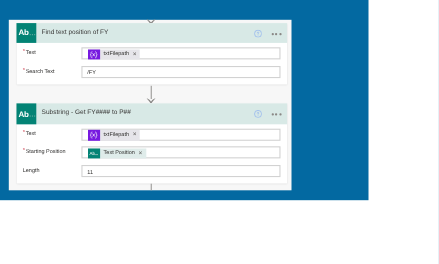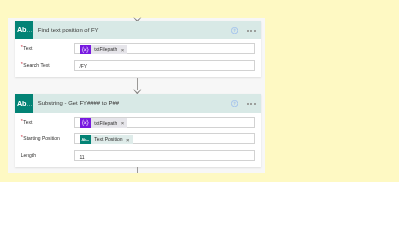--- a/index.html
+++ b/index.html
@@ -1,17 +1,17 @@
 <!DOCTYPE html>
 <html><head>
 <meta charset="utf-8">
 <style>
   html,body{margin:0;padding:0;}
   body{width:399px;height:182px;background:#ffffff;font-family:"Liberation Sans",sans-serif;overflow:hidden;}
-  .canvas{position:absolute;left:0;top:0;width:399px;height:182px;background:#fef9c3;}
+  .canvas{position:absolute;left:0;top:0;width:335px;height:182px;background:#0369a1;}
   .designer-bg{position:absolute;left:8.2px;top:17.9px;width:257.2px;height:154.8px;background:#f7f7f7;}
 
   .card{position:absolute;left:15px;width:245.5px;background:#fff;box-shadow:0 0.6px 1.8px rgba(0,0,0,.10),0 0 0.6px rgba(0,0,0,.11);}
   .card-header{position:relative;display:flex;align-items:center;height:18.3px;background:#d8e9e6;}
   .icon-sq{position:relative;width:18px;height:18.3px;background:#038375;flex:none;}
   .icon-sq .ab{position:absolute;left:1.9px;top:5.4px;font-size:7.3px;font-weight:700;color:#fff;letter-spacing:-.25px;line-height:8px;}
   .icon-sq .dots{position:absolute;left:11.8px;top:10.6px;width:5px;height:2px;}
   .icon-sq .dots i{position:absolute;top:0;display:block;width:1px;height:1px;background:#63aba0;}
   .icon-sq .dots i:nth-child(1){left:0;}
   .icon-sq .dots i:nth-child(2){left:2px;}

